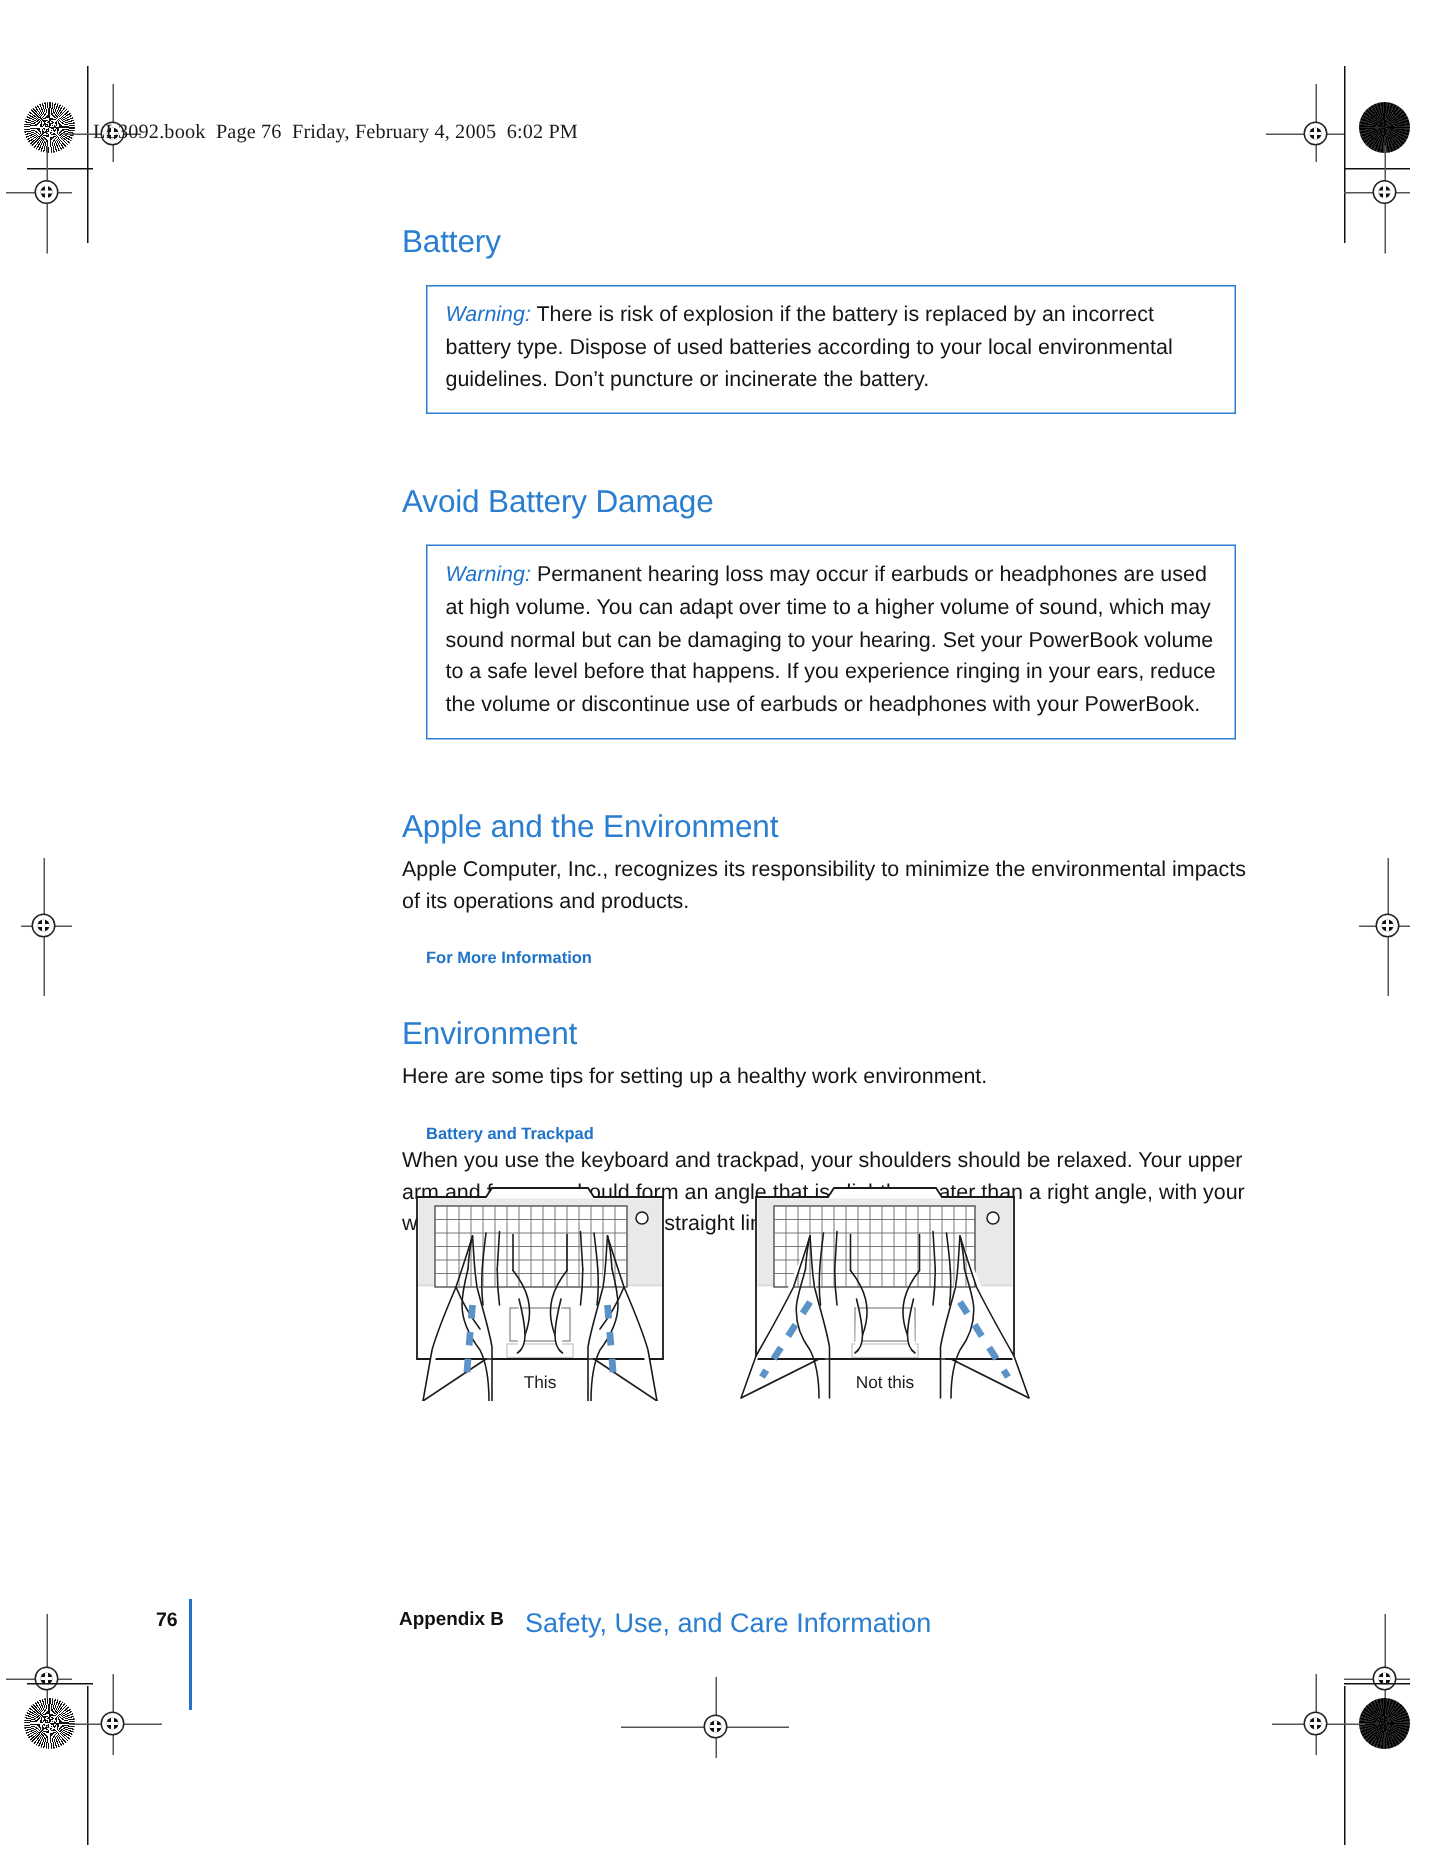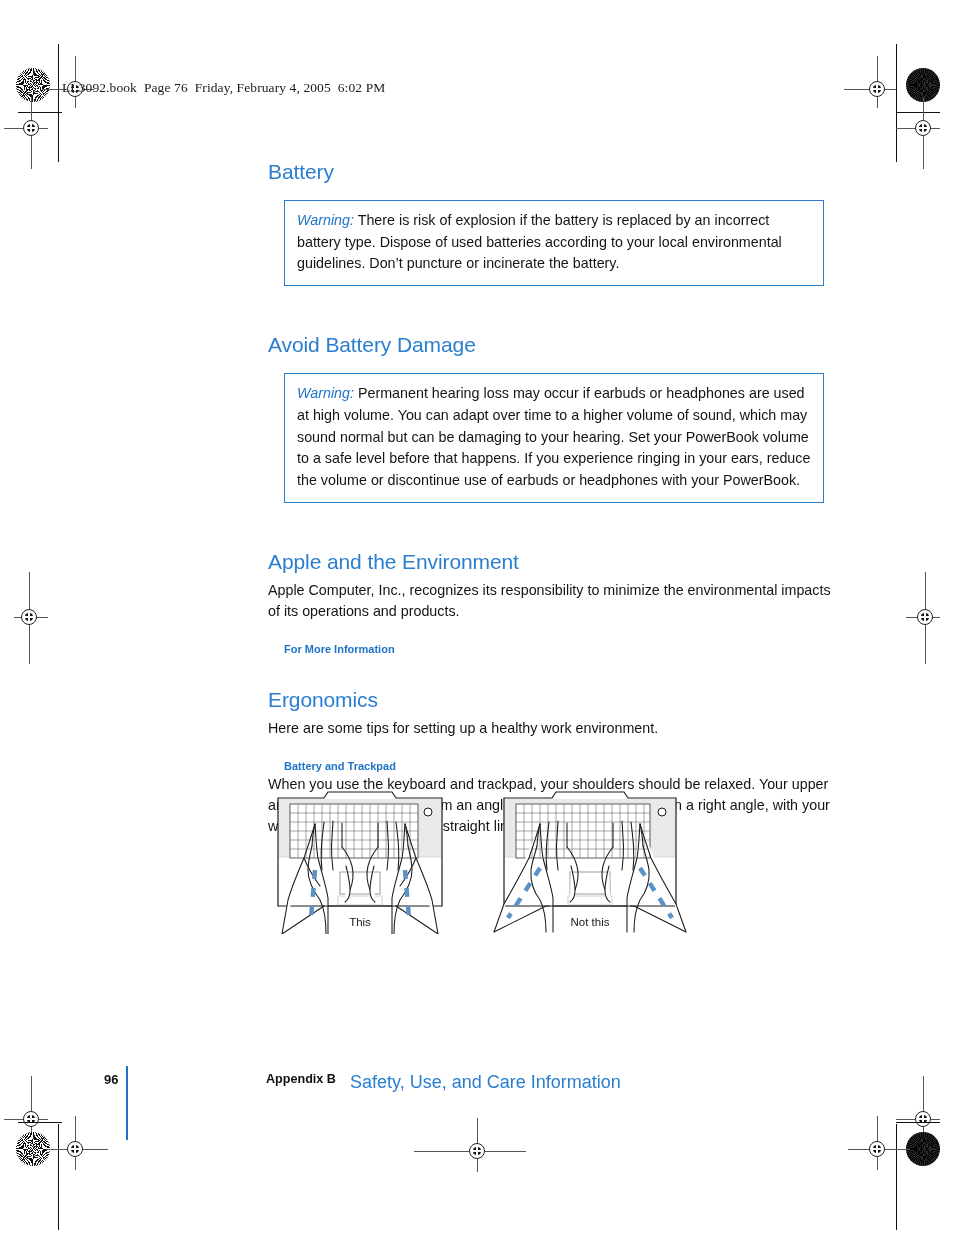--- a/index.html
+++ b/index.html
@@ -51,21 +51,21 @@
 
   
   .filehead {
     position:absolute; left:62px; top:80px;
     font-family:"Liberation Serif", serif;
     font-size:13.5px; color:#1a1a1a; white-space:pre;
     letter-spacing:0.1px;
   }
 
   
-  .content { position:absolute; left:268px; top:160px; width:572px; }
+  .content { position:absolute; left:268px; top:150px; width:572px; }
 
   h1.sec {
     color:#2a7ed0;
     font-size:21px;
     font-weight:400;
     margin:0 0 11px 0;
     letter-spacing:-0.1px;
   }
   h1.sec.tight { margin-bottom:6px; }
 
@@ -249,21 +249,21 @@
 
   <div class="gap-lg"></div>
 
   <h1 class="sec tight">Apple and the Environment</h1>
   <p class="body">Apple Computer, Inc., recognizes its responsibility to minimize the environmental impacts of its operations and products.</p>
   <div class="gap-md"></div>
   <h2 class="sub">For More Information</h2>
 
   <div class="gap-lg"></div>
 
-  <h1 class="sec tight">Ergonomics</h1>
+  <h1 class="sec tight">Environment</h1>
   <p class="body">Here are some tips for setting up a healthy work environment.</p>
   <div class="gap-md"></div>
   <h2 class="sub">Battery and Trackpad</h2>
   <p class="body">When you use the keyboard and trackpad, your shoulders should be relaxed. Your upper arm and forearm should form an angle that is slightly greater than a right angle, with your wrist and hand in roughly a straight line.</p>
 </div>
 
 <div class="figures">
 
   <div class="fig" style="left:0px; width:184px;">
     <svg width="184" height="148" viewBox="0 0 184 148">
@@ -426,16 +426,16 @@
         <line x1="50" y1="82" x2="18" y2="132"></line>
         <line x1="150" y1="82" x2="182" y2="132"></line>
       </g>
     </svg>
     <div class="figcap" style="top:130px;">Not this</div>
   </div>
 </div>
 
 <div class="footer">
   <div class="footrule"></div>
-  <div class="pagenum">96</div>
+  <div class="pagenum">76</div>
   <div class="footchap">Appendix B</div>
   <div class="foottitle">Safety, Use, and Care Information</div>
 </div>
 
 </body></html>

